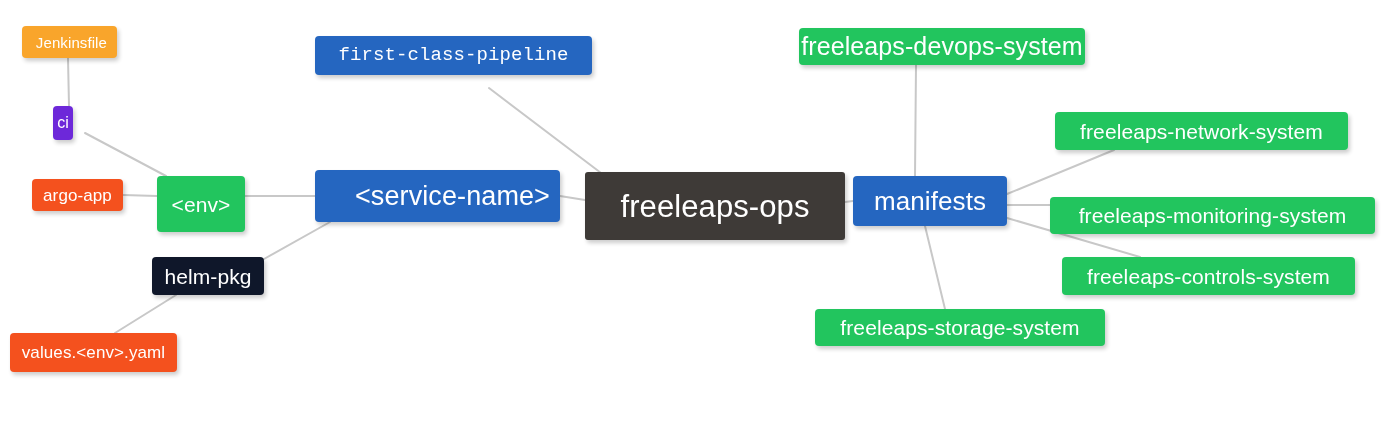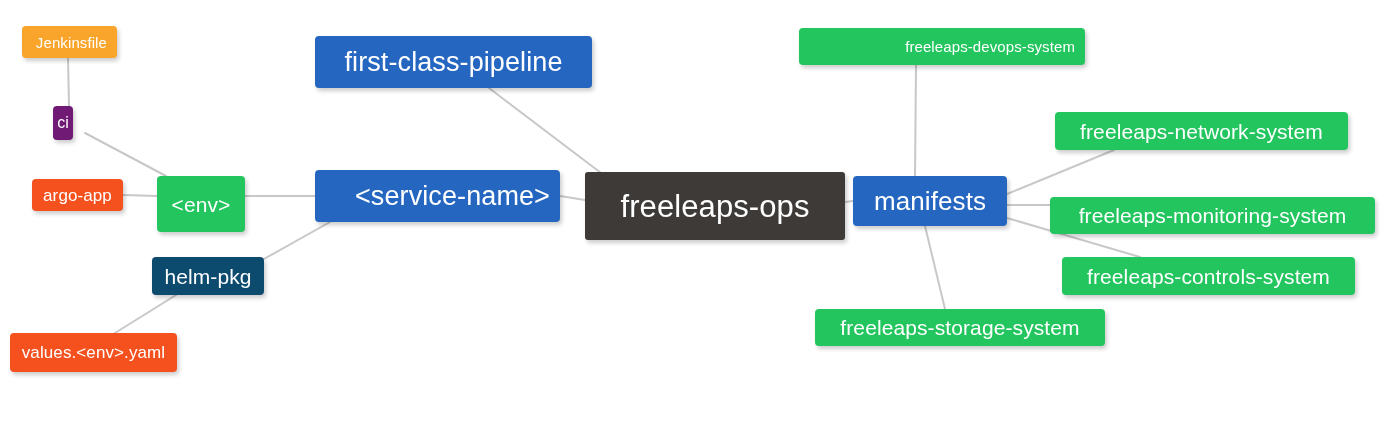--- a/index.html
+++ b/index.html
@@ -76,48 +76,48 @@
       <line x1="915" y1="176" x2="916" y2="65" stroke="#c8c8c8" stroke-width="2" stroke-linecap="round"></line>
       <line x1="1007" y1="194" x2="1114" y2="150" stroke="#c8c8c8" stroke-width="2" stroke-linecap="round"></line>
       <line x1="1007" y1="205" x2="1050" y2="205" stroke="#c8c8c8" stroke-width="2" stroke-linecap="round"></line>
       <line x1="1007" y1="218" x2="1140" y2="257" stroke="#c8c8c8" stroke-width="2" stroke-linecap="round"></line>
       <line x1="925" y1="226" x2="945" y2="309" stroke="#c8c8c8" stroke-width="2" stroke-linecap="round"></line>
     </svg>
   <div id="nodes">
       <div class="node node-root" style="left: 585px; top: 172px; width: 260px; height: 68px; font-size: 31px; background: rgb(62, 58, 55);">
         <span>freeleaps-ops</span>
       </div>
-      <div class="node node-blue" style="left: 315px; top: 36px; width: 277px; height: 52px; font-size: 27px; background: rgb(37, 102, 192);">
+      <div class="node node-blue" style="left: 315px; top: 36px; width: 277px; height: 39px; font-size: 19px; background: rgb(37, 102, 192); font-family: Liberation Mono, monospace;">
         <span>first-class-pipeline</span>
       </div>
       <div class="node node-blue" style="left: 315px; top: 170px; width: 245px; height: 52px; font-size: 27px; background: rgb(37, 102, 192); padding-left: 40px;">
         <span>&lt;service-name&gt;</span>
       </div>
       <div class="node node-blue" style="left: 853px; top: 176px; width: 154px; height: 50px; font-size: 26px; background: rgb(37, 102, 192);">
         <span>manifests</span>
       </div>
       <div class="node node-green" style="left: 157px; top: 176px; width: 88px; height: 56px; font-size: 21px; background: rgb(34, 197, 94);">
         <span>&lt;env&gt;</span>
       </div>
-      <div class="node node-green" style="left: 152px; top: 257px; width: 112px; height: 38px; font-size: 21px; background: #0c4a6e;">
+      <div class="node node-green" style="left: 152px; top: 257px; width: 112px; height: 38px; font-size: 21px; background: #0f172a;">
         <span>helm-pkg</span>
       </div>
       <div class="node node-orange" style="left: 22px; top: 26px; width: 95px; height: 32px; font-size: 15px; background: rgb(249, 165, 43);">
         <span>Jenkinsfile</span>
       </div>
-      <div class="node node-red" style="left: 53px; top: 106px; width: 16px; height: 34px; font-size: 16px; background: #701a75;">
+      <div class="node node-red" style="left: 53px; top: 106px; width: 16px; height: 34px; font-size: 16px; background: #6d28d9;">
         <span>ci</span>
       </div>
       <div class="node node-red" style="left: 32px; top: 179px; width: 91px; height: 32px; font-size: 17px; background: rgb(244, 81, 30);">
         <span>argo-app</span>
       </div>
       <div class="node node-red" style="left: 10px; top: 333px; width: 167px; height: 39px; font-size: 17px; background: rgb(244, 81, 30);">
         <span>values.&lt;env&gt;.yaml</span>
       </div>
-      <div class="node node-green" style="left: 799px; top: 28px; width: 286px; height: 37px; font-size: 15px; background: rgb(34, 197, 94); justify-content: flex-end;">
+      <div class="node node-green" style="left: 799px; top: 28px; width: 286px; height: 37px; font-size: 25px; background: rgb(34, 197, 94);">
         <span>freeleaps-devops-system</span>
       </div>
       <div class="node node-green" style="left: 1055px; top: 112px; width: 293px; height: 38px; font-size: 21px; background: rgb(34, 197, 94);">
         <span>freeleaps-network-system</span>
       </div>
       <div class="node node-green" style="left: 1050px; top: 197px; width: 325px; height: 37px; font-size: 21px; background: rgb(34, 197, 94);">
         <span>freeleaps-monitoring-system</span>
       </div>
       <div class="node node-green" style="left: 1062px; top: 257px; width: 293px; height: 38px; font-size: 21px; background: rgb(34, 197, 94);">
         <span>freeleaps-controls-system</span>

